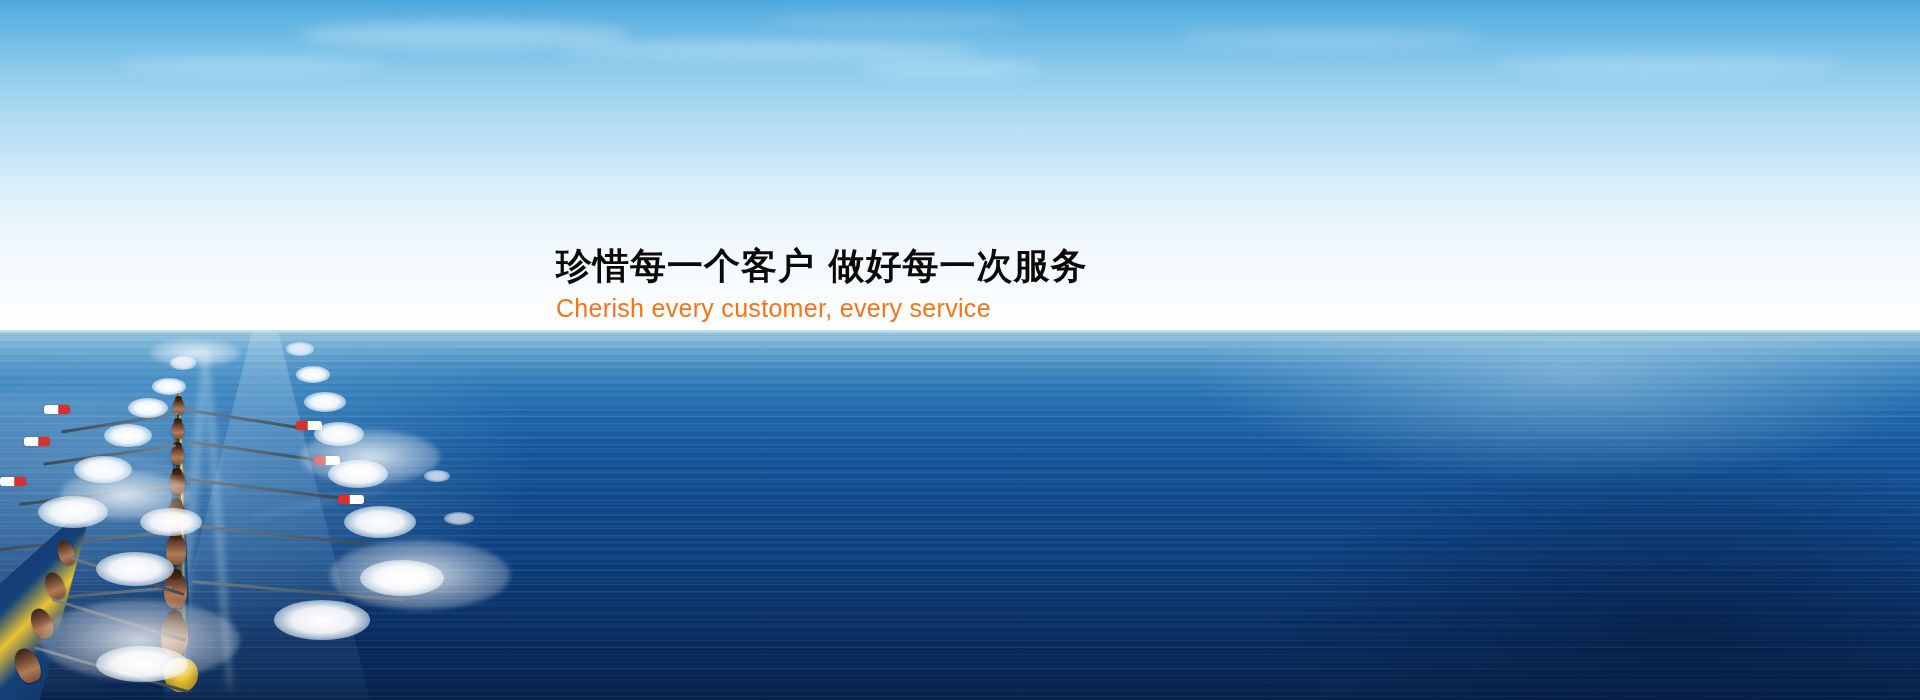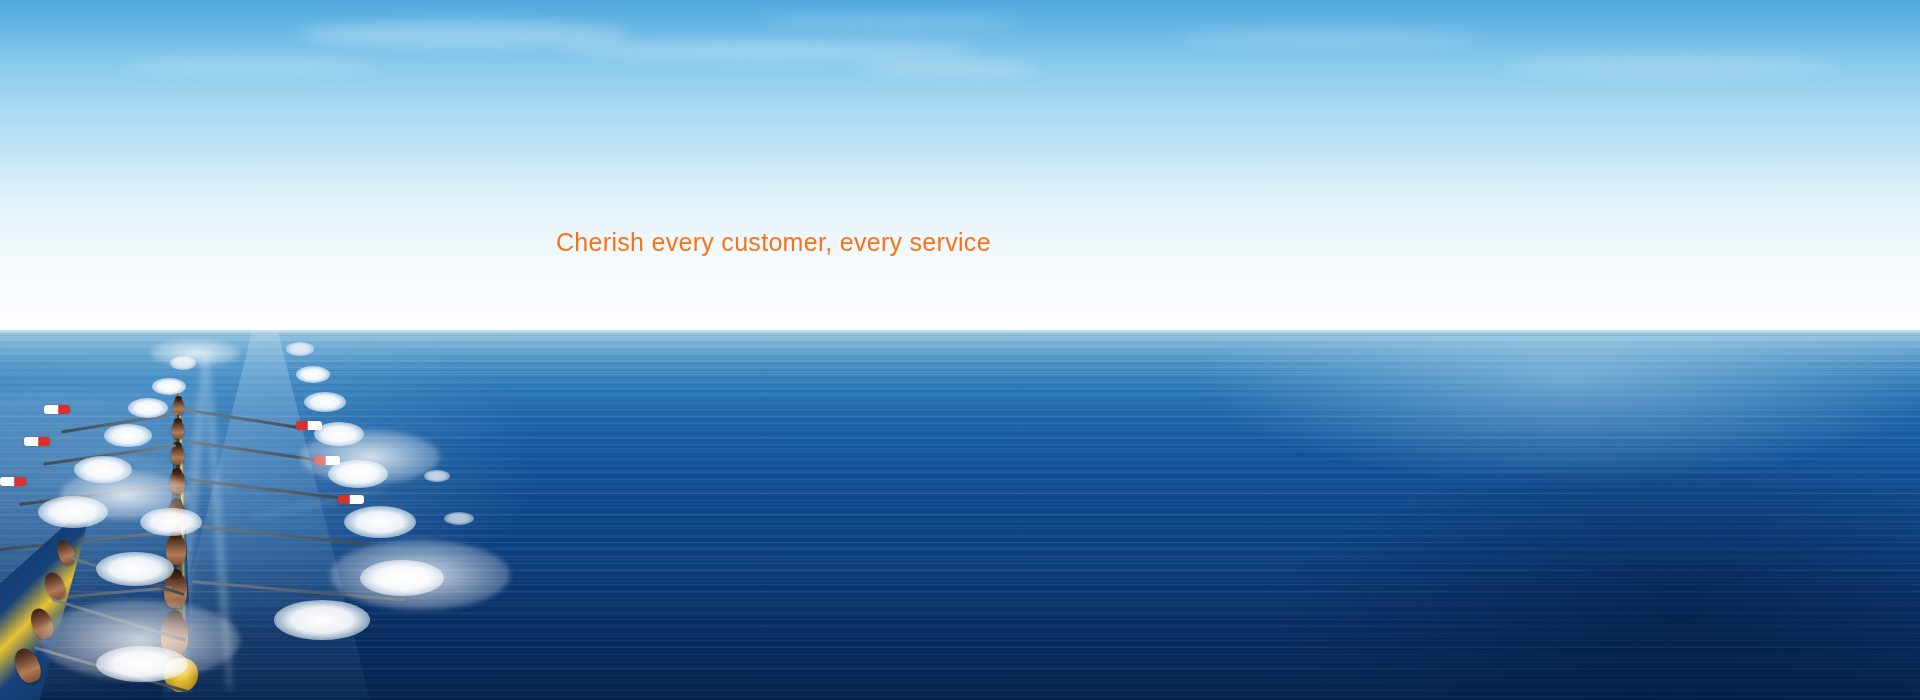--- a/index.html
+++ b/index.html
@@ -356,16 +356,17 @@
     <div class="splash" style="left:444px; top:512px; width:30px; height:13px; opacity:.7;"></div>
 
     <div class="foam" style="left:60px;  top:470px; width:130px; height:50px;"></div>
     <div class="foam" style="left:300px; top:430px; width:140px; height:54px;"></div>
     <div class="foam" style="left:330px; top:540px; width:180px; height:70px;"></div>
     <div class="foam" style="left:40px;  top:600px; width:200px; height:80px;"></div>
     <div class="foam" style="left:150px; top:340px; width:90px;  height:26px;"></div>
   </div>
 
   <div class="text-block">
+    <div class="sub-cn">珍惜每一个客户  做好每一次服务</div>
     <div class="sub-en">Cherish every customer, every service</div>
   </div>
 
 </div>
 
 </body></html>

